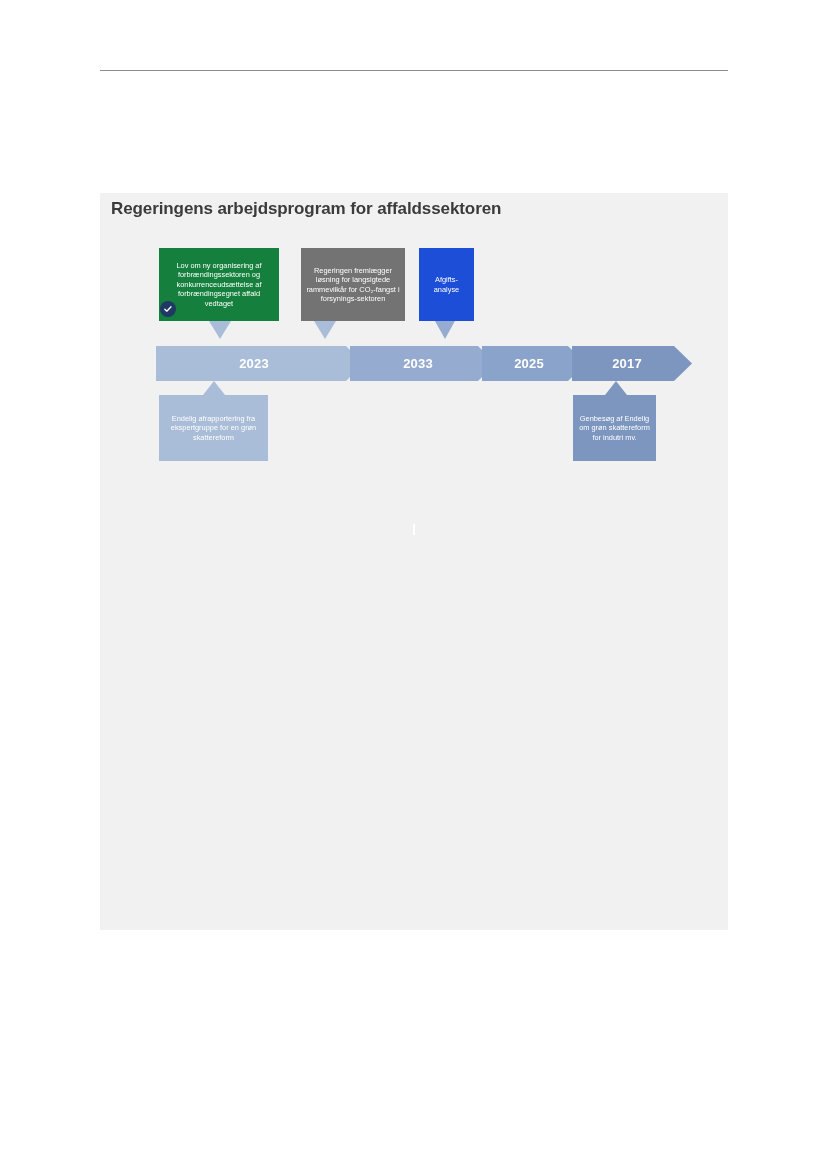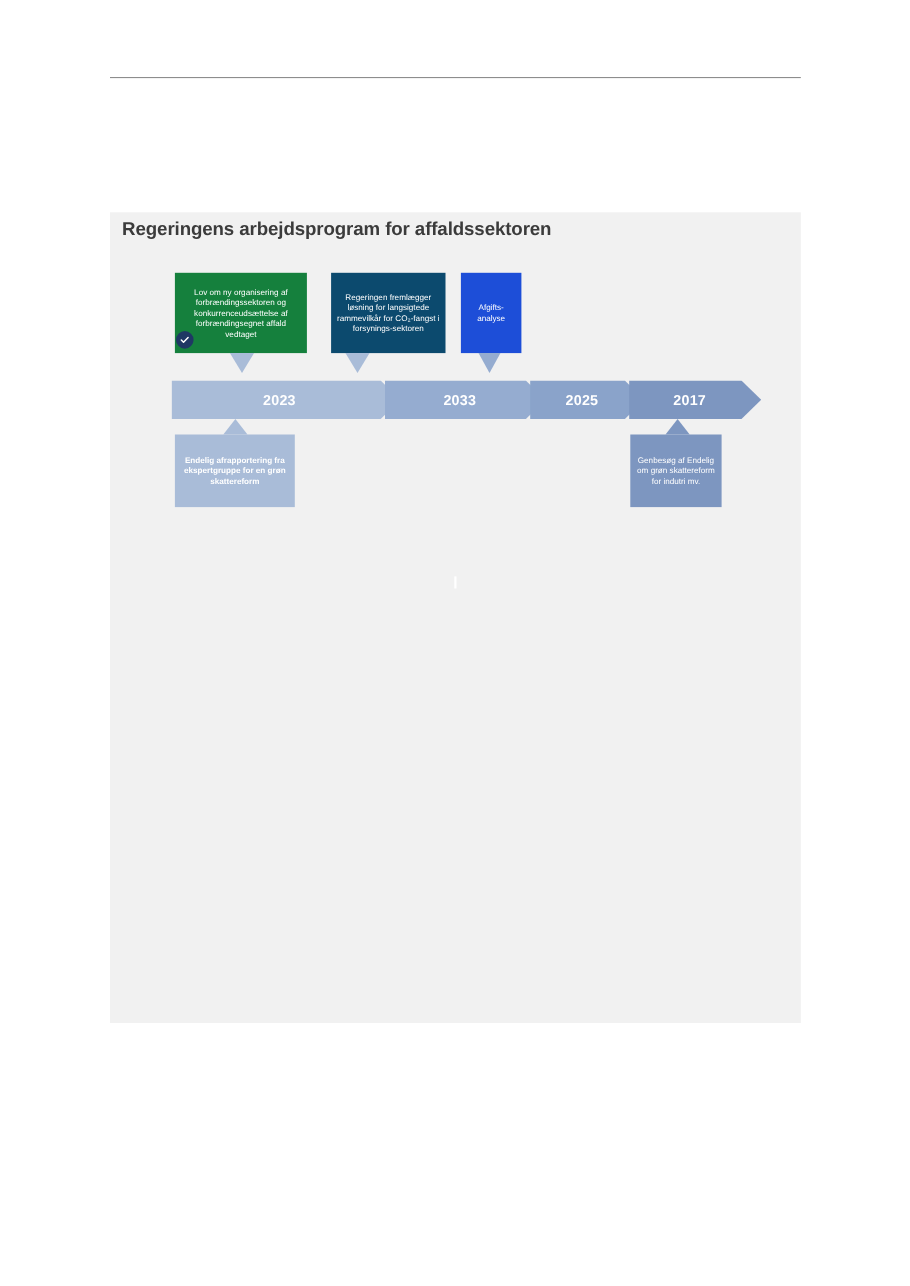--- a/index.html
+++ b/index.html
@@ -137,21 +137,21 @@
     <div class="callout" style="left:59px; top:55px; width:120px; height:73px; background:#15803d;">
       <span class="ctext">Lov om ny organisering af forbrændingssektoren og konkurrenceudsættelse af forbrændingsegnet affald vedtaget</span>
     </div>
     <div class="ptr-down" style="left:109px; top:128px; border-left:11px solid transparent; border-right:11px solid transparent; border-top:18px solid #a9bcd8;"></div>
     <div class="check-badge" style="left:60px; top:108px;">
       <svg width="10" height="10" viewBox="0 0 12 12" aria-hidden="true">
         <path d="M2.2 6.2 L4.6 8.6 L9.6 3.4" fill="none" stroke="#ffffff" stroke-width="1.6" stroke-linecap="round" stroke-linejoin="round"></path>
       </svg>
     </div>
 
-    <div class="callout" style="left:201px; top:55px; width:104px; height:73px; background:#0c4a6e;">
+    <div class="callout" style="left:201px; top:55px; width:104px; height:73px; background:#737373;">
       <span class="ctext">Regeringen fremlægger løsning for langsigtede rammevilkår for CO₂-fangst i forsynings-sektoren</span>
     </div>
     <div class="ptr-down" style="left:214px; top:128px; border-left:11px solid transparent; border-right:11px solid transparent; border-top:18px solid #a9bcd8;"></div>
 
     <div class="callout" style="left:319px; top:55px; width:55px; height:73px; background:#1d4ed8;">
       <span class="ctext">Afgifts-analyse</span>
     </div>
     <div class="ptr-down" style="left:335px; top:128px; border-left:10px solid transparent; border-right:10px solid transparent; border-top:18px solid #95acd0;"></div>
 
     <div class="arrow-bar">
@@ -165,21 +165,21 @@
 
         <polygon points="416,0 518,0 536,17.5 518,35 416,35" fill="#7d96c0"></polygon>
       </svg>
       <div class="seg-label" style="left:0px; width:196px;">2023</div>
       <div class="seg-label" style="left:196px; width:132px;">2033</div>
       <div class="seg-label" style="left:328px; width:90px;">2025</div>
       <div class="seg-label" style="left:418px; width:106px;">2017</div>
     </div>
 
     <div class="ptr-up" style="left:103px; top:188px; border-left:11px solid transparent; border-right:11px solid transparent; border-bottom:14px solid #a9bcd8;"></div>
-    <div class="callout" style="left:59px; top:202px; width:109px; height:66px; background:#a9bcd8;font-weight:bold;">
+    <div class="callout" style="left:59px; top:202px; width:109px; height:66px; background:#a9bcd8;">
       <span class="ctext">Endelig afrapportering fra ekspertgruppe for en grøn skattereform</span>
     </div>
 
     <div class="ptr-up" style="left:505px; top:188px; border-left:11px solid transparent; border-right:11px solid transparent; border-bottom:14px solid #7d96c0;"></div>
     <div class="callout" style="left:473px; top:202px; width:83px; height:66px; background:#7d96c0;">
       <span class="ctext">Genbesøg af Endelig om grøn skattereform for indutri mv.</span>
     </div>
 
     <div class="caret-artifact"></div>
 

